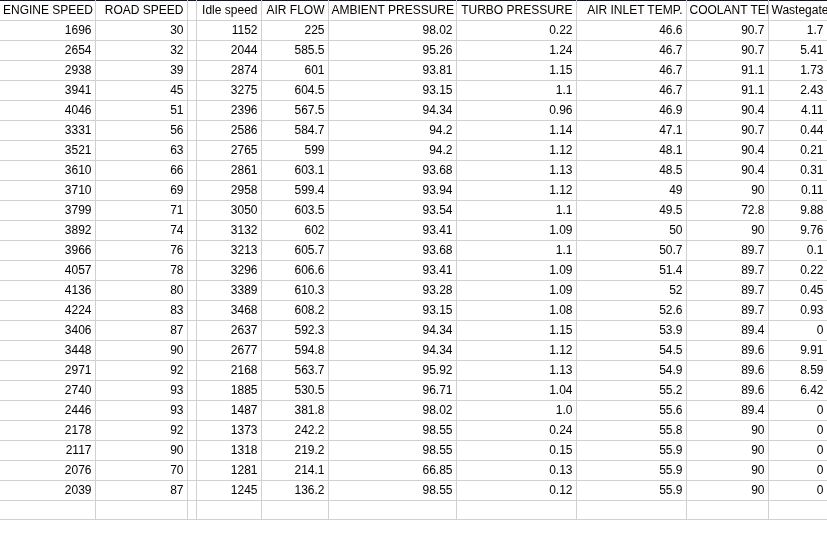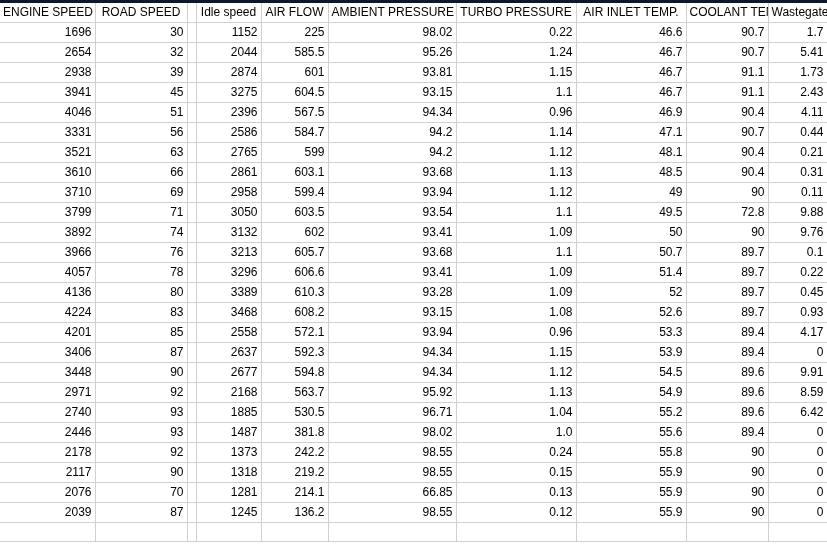--- a/index.html
+++ b/index.html
@@ -34,22 +34,22 @@
     line-height: 19px;
     padding: 0 3px;
     font-size: 12px;
     font-weight: normal;
     white-space: nowrap;
     overflow: hidden;
     box-sizing: border-box;
     background: #ffffff;
   }
   table.grid th {
-    text-align: center;
-    border-top: 3px solid #0f172a;
+    text-align: right;
+    border-top: 1px solid #0f172a;
     border-bottom: 1px solid #d0d0d0;
   }
   td.num {
     text-align: right;
   }
   td.blank {
     text-align: right;
   }
   
   col.c0 { width: 95px; }
@@ -269,32 +269,20 @@
           <td class="blank"></td>
           <td class="num">3468</td>
           <td class="num">608.2</td>
           <td class="num">93.15</td>
           <td class="num">1.08</td>
           <td class="num">52.6</td>
           <td class="num">89.7</td>
           <td class="num">0.93</td>
         </tr>
         <tr>
-          <td class="num">4201</td>
-          <td class="num">85</td>
-          <td class="blank"></td>
-          <td class="num">2558</td>
-          <td class="num">572.1</td>
-          <td class="num">93.94</td>
-          <td class="num">0.96</td>
-          <td class="num">53.3</td>
-          <td class="num">89.4</td>
-          <td class="num">4.17</td>
-        </tr>
-        <tr>
           <td class="num">3406</td>
           <td class="num">87</td>
           <td class="blank"></td>
           <td class="num">2637</td>
           <td class="num">592.3</td>
           <td class="num">94.34</td>
           <td class="num">1.15</td>
           <td class="num">53.9</td>
           <td class="num">89.4</td>
           <td class="num">0</td>

